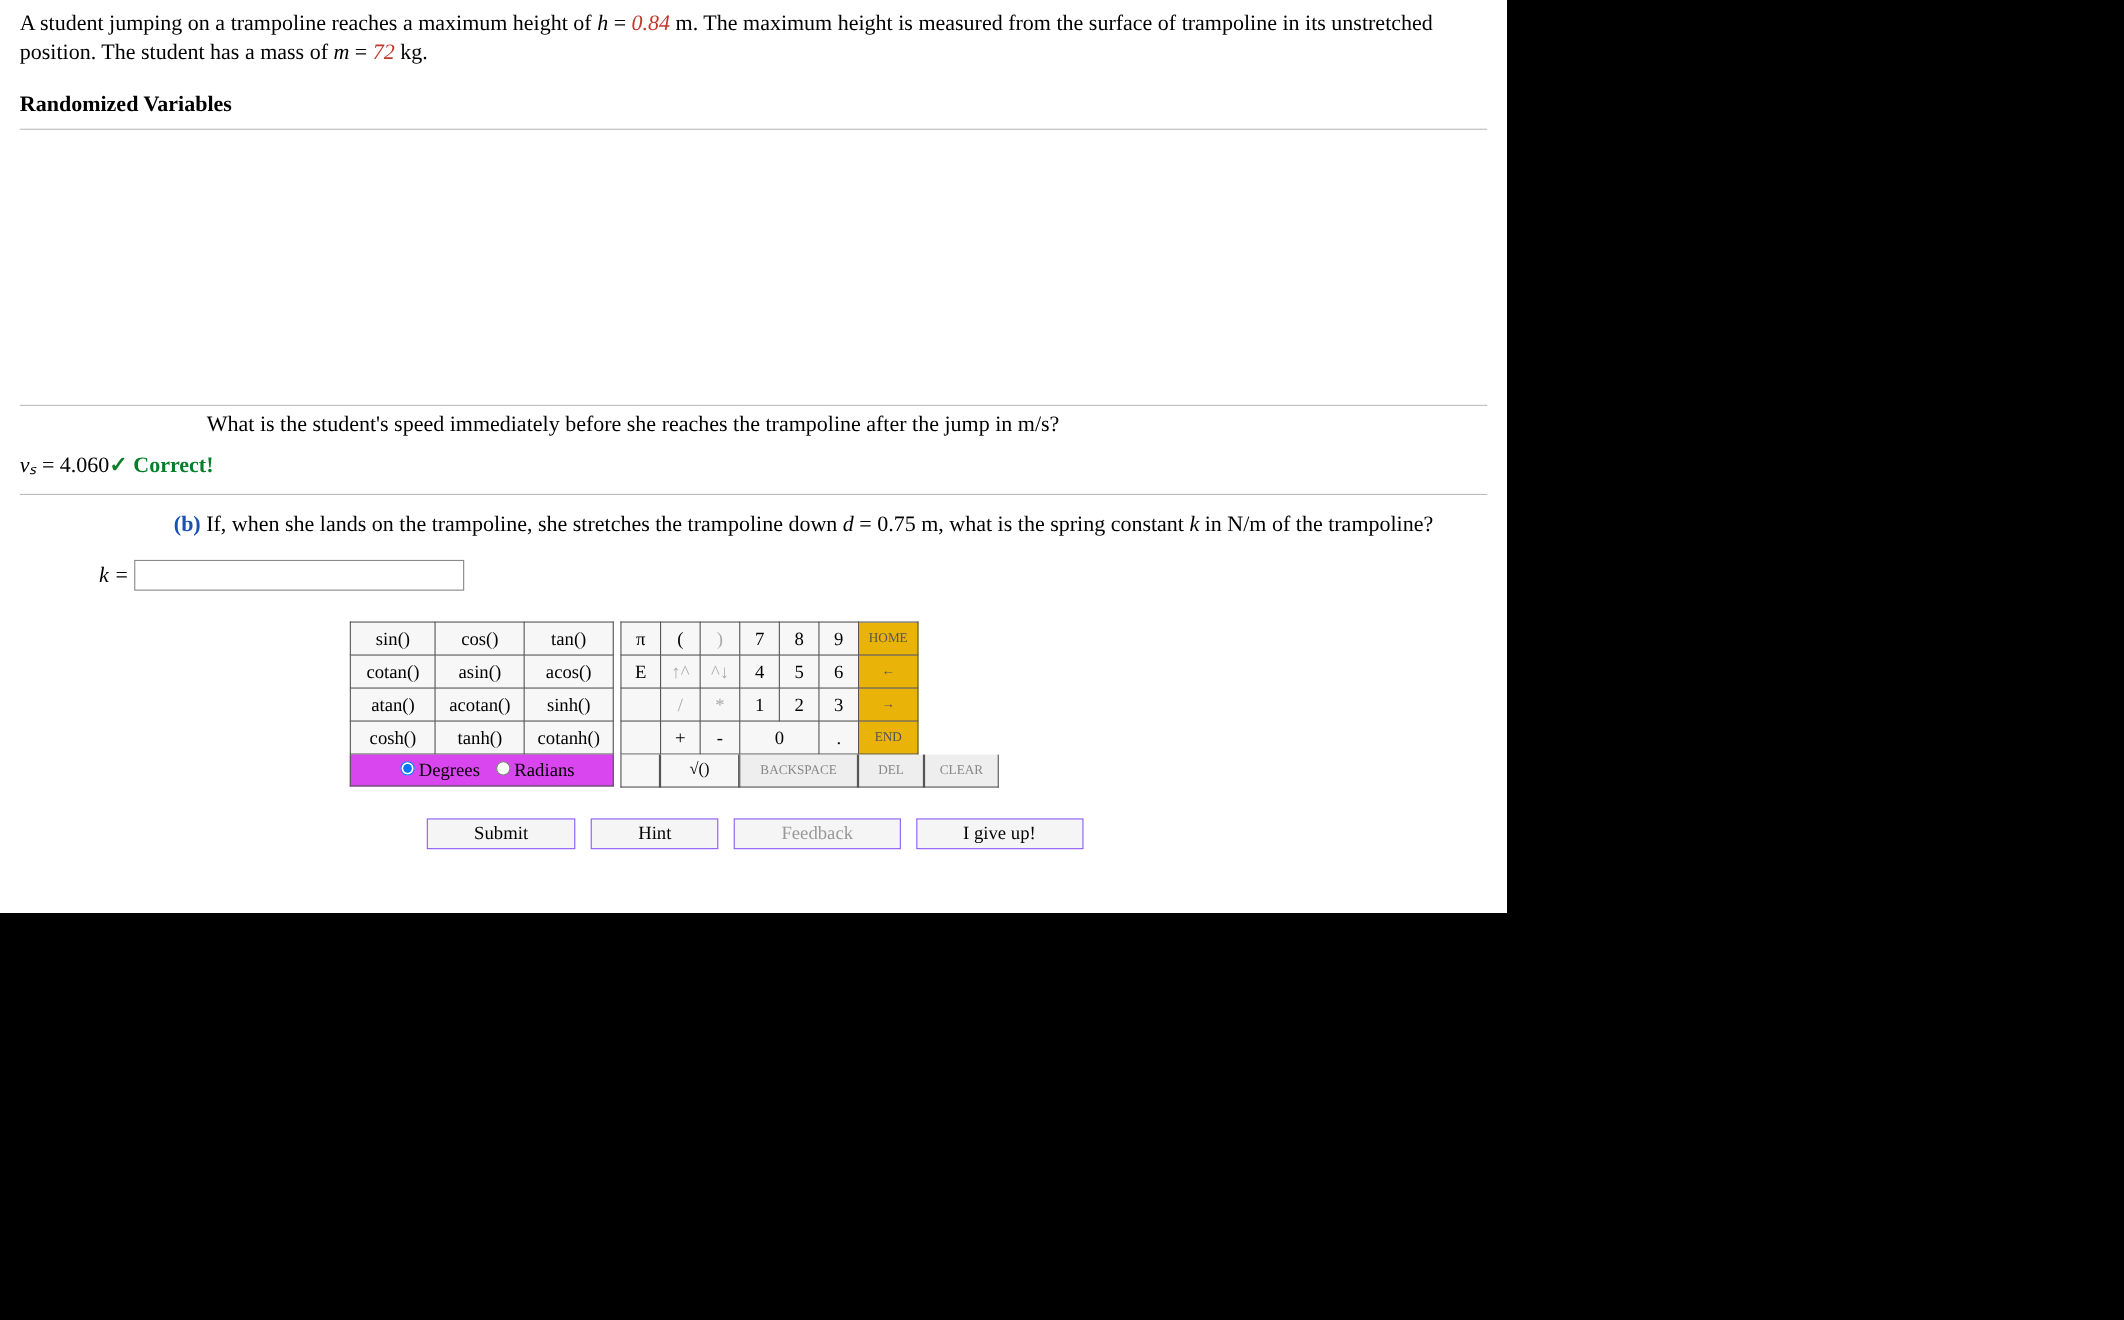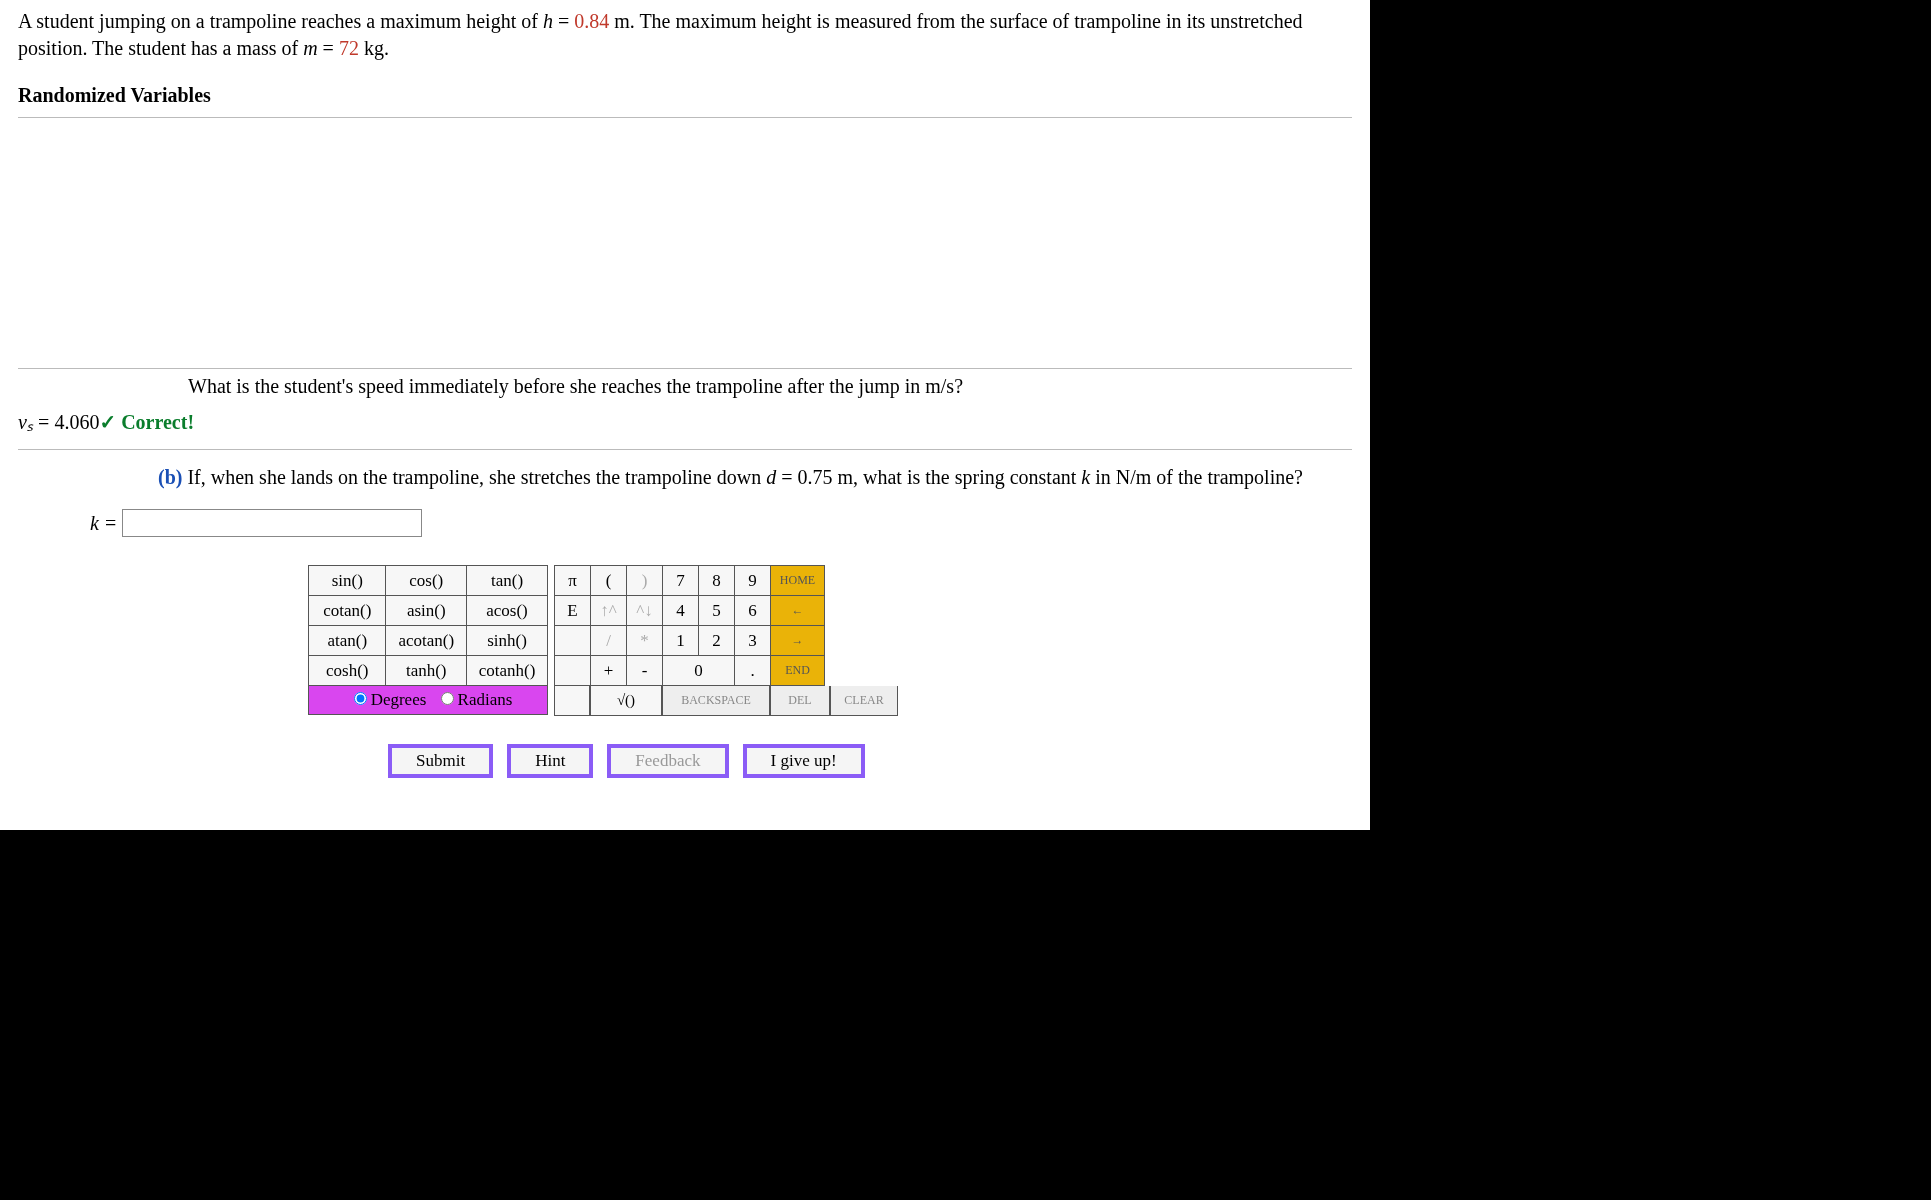--- a/index.html
+++ b/index.html
@@ -17,21 +17,21 @@
     background: #fff;
     width: 1370px;
     min-height: 830px;
     padding: 8px 18px 20px 18px;
     position: relative;
   }
   .problem-text {
     line-height: 1.35;
     padding-bottom: 12px;
   }
-  .highlight { color: #c0392b; }
+  .highlight { color: #c0392b; font-style: italic; }
   .normal-italic { font-style: italic; }
   .section-title {
     font-weight: bold;
     padding: 10px 0 6px 0;
   }
   hr.sep {
     border: none;
     border-top: 1px solid #bbb;
     margin: 4px 0 6px 0;
   }
@@ -81,21 +81,20 @@
     display: flex;
     flex-direction: column;
     align-items: stretch;
     gap: 0;
     width: 580px;
   }
   .calc-top {
     display: flex;
     gap: 6px;
     align-items: flex-start;
-    justify-content: flex-end;
   }
   .func-table {
     border-collapse: collapse;
   }
   .func-table td {
     border: 1px solid #555;
     width: 96px;
     height: 30px;
     text-align: center;
     font-size: 17px;
@@ -147,23 +146,23 @@
     background:#eee;
   }
   .action-buttons {
     display: flex;
     gap: 14px;
     margin: 28px 0 0 370px;
   }
   .action-buttons button {
     font-family: "Times New Roman", Times, serif;
     font-size: 17px;
-    padding: 3px 24px;
+    padding: 3px 42px;
     background:#f5f5f5;
-    border:4px solid #8b5cf6;
+    border:1px solid #8b5cf6;
     cursor:pointer;
   }
   .action-buttons button.disabled { color:#999; }
 </style>
 </head>
 <body>
 
 <div class="page">
 
   <div class="problem-text">

